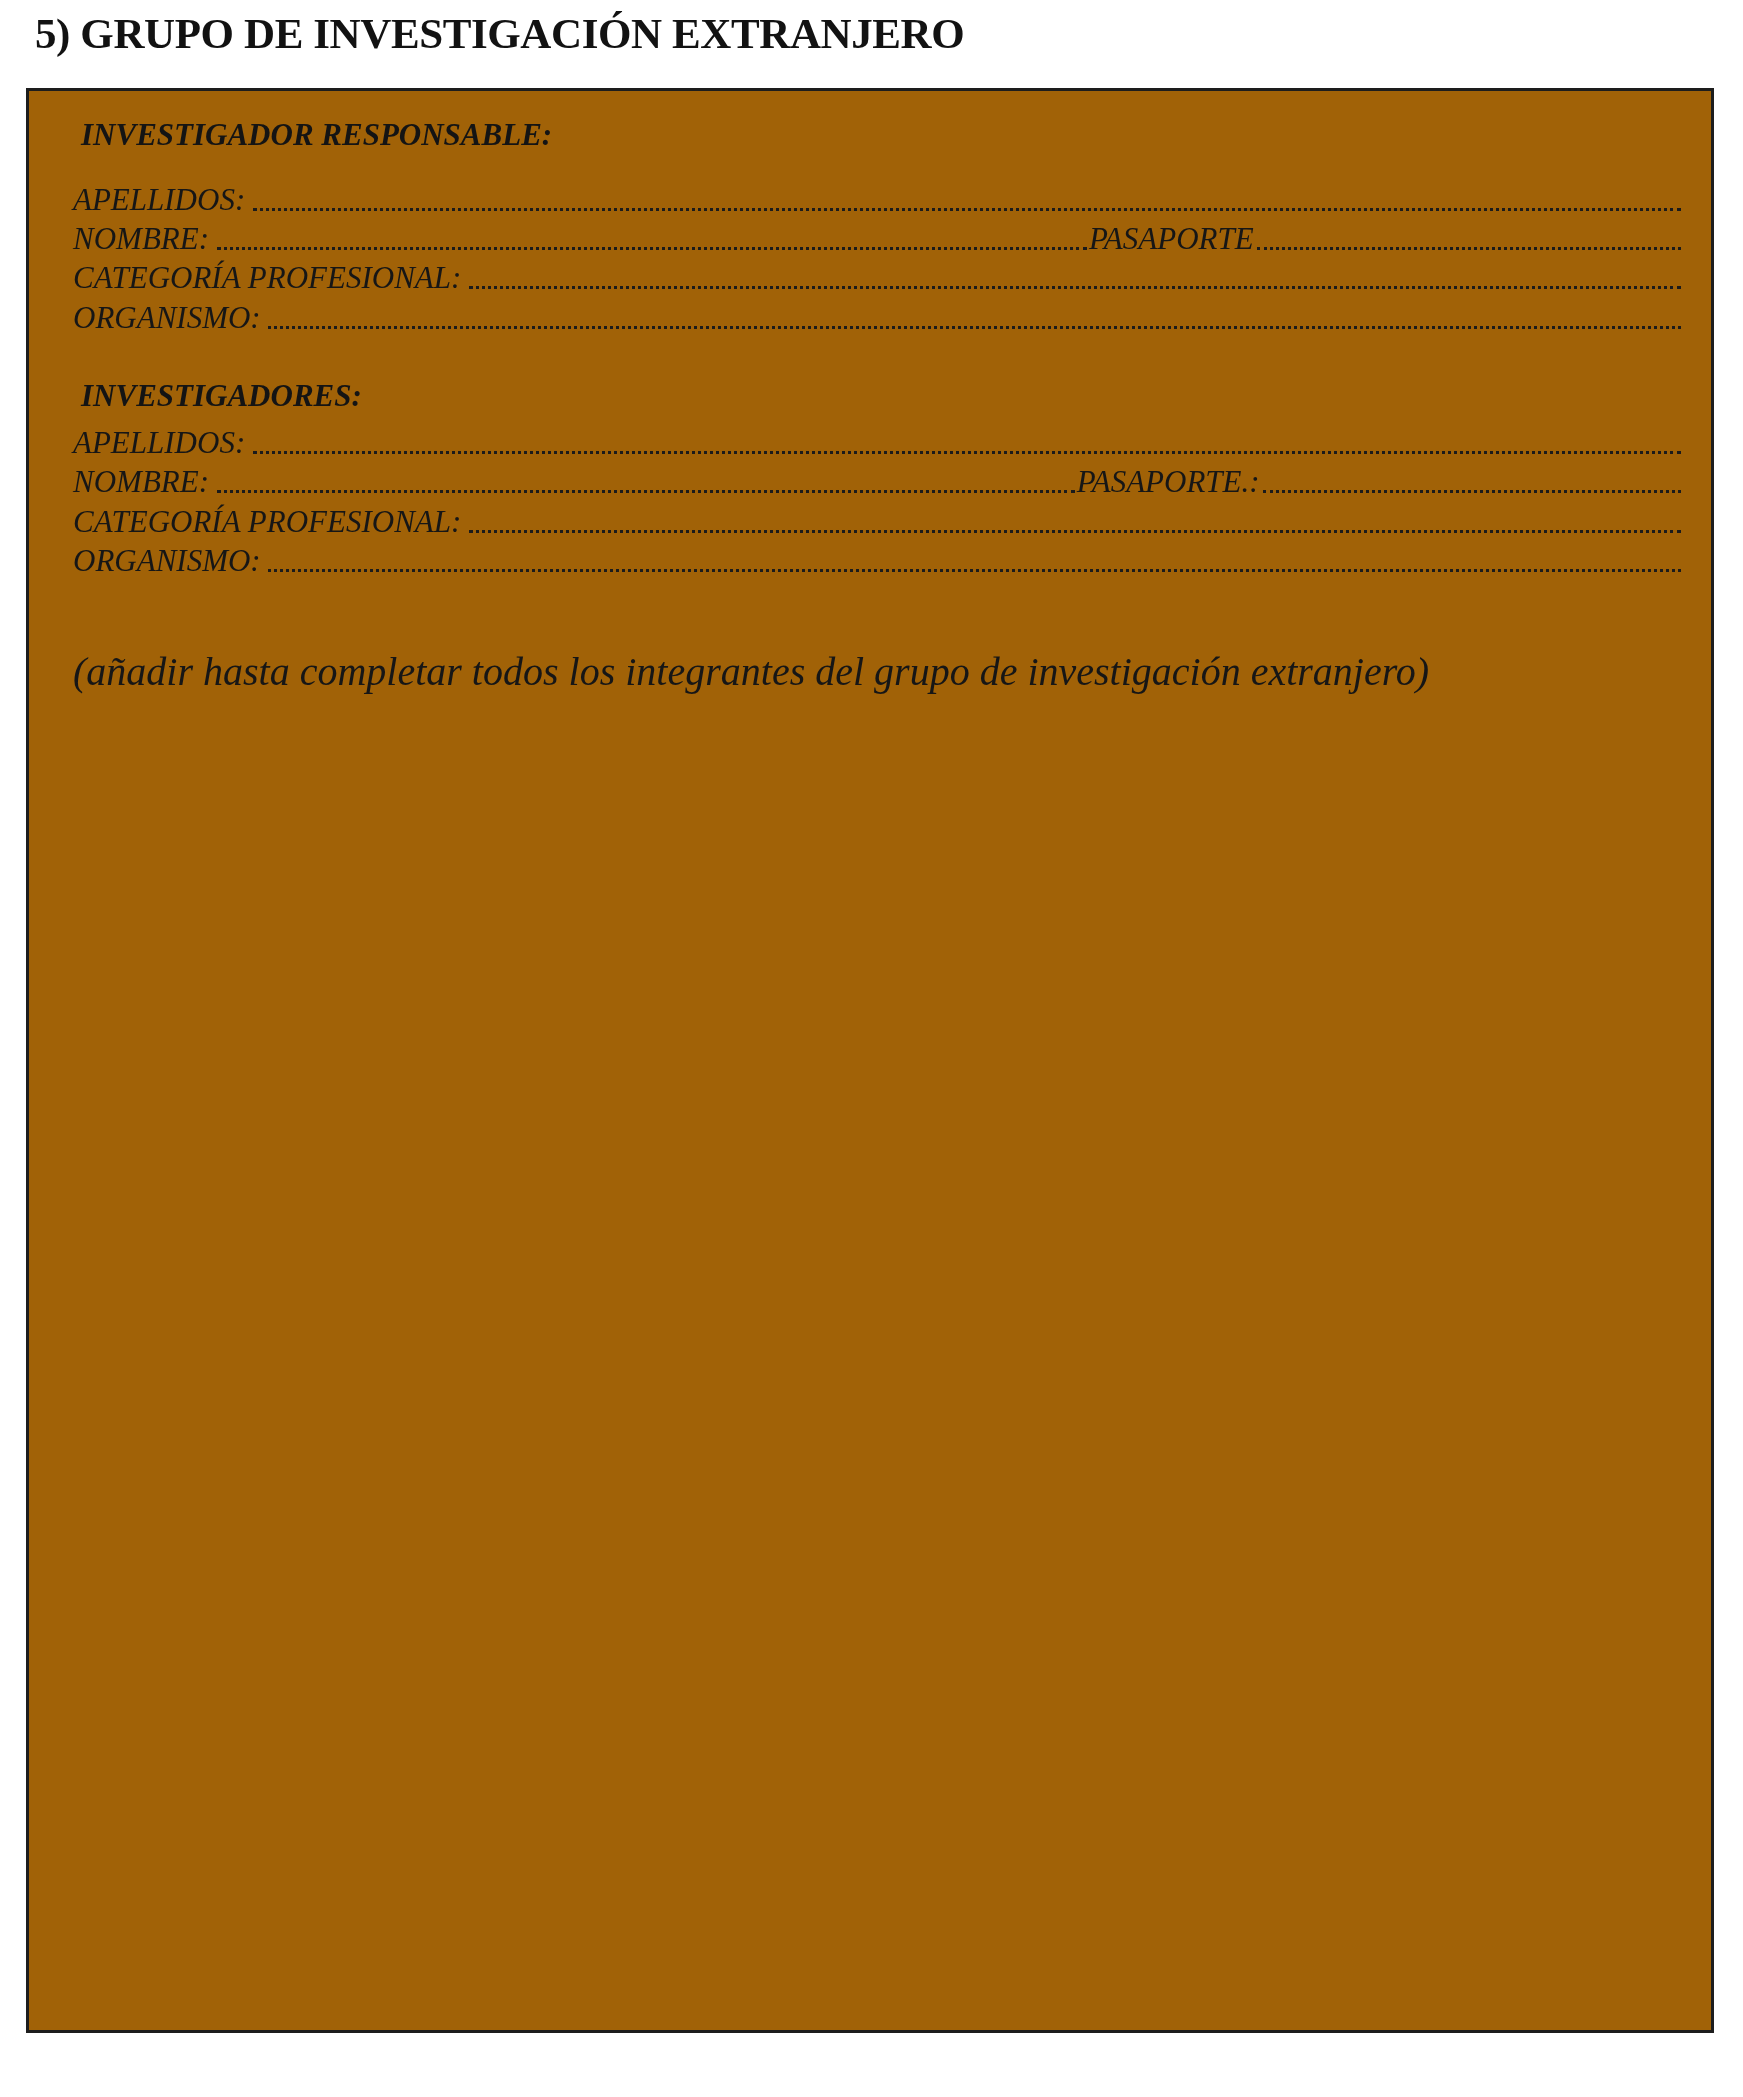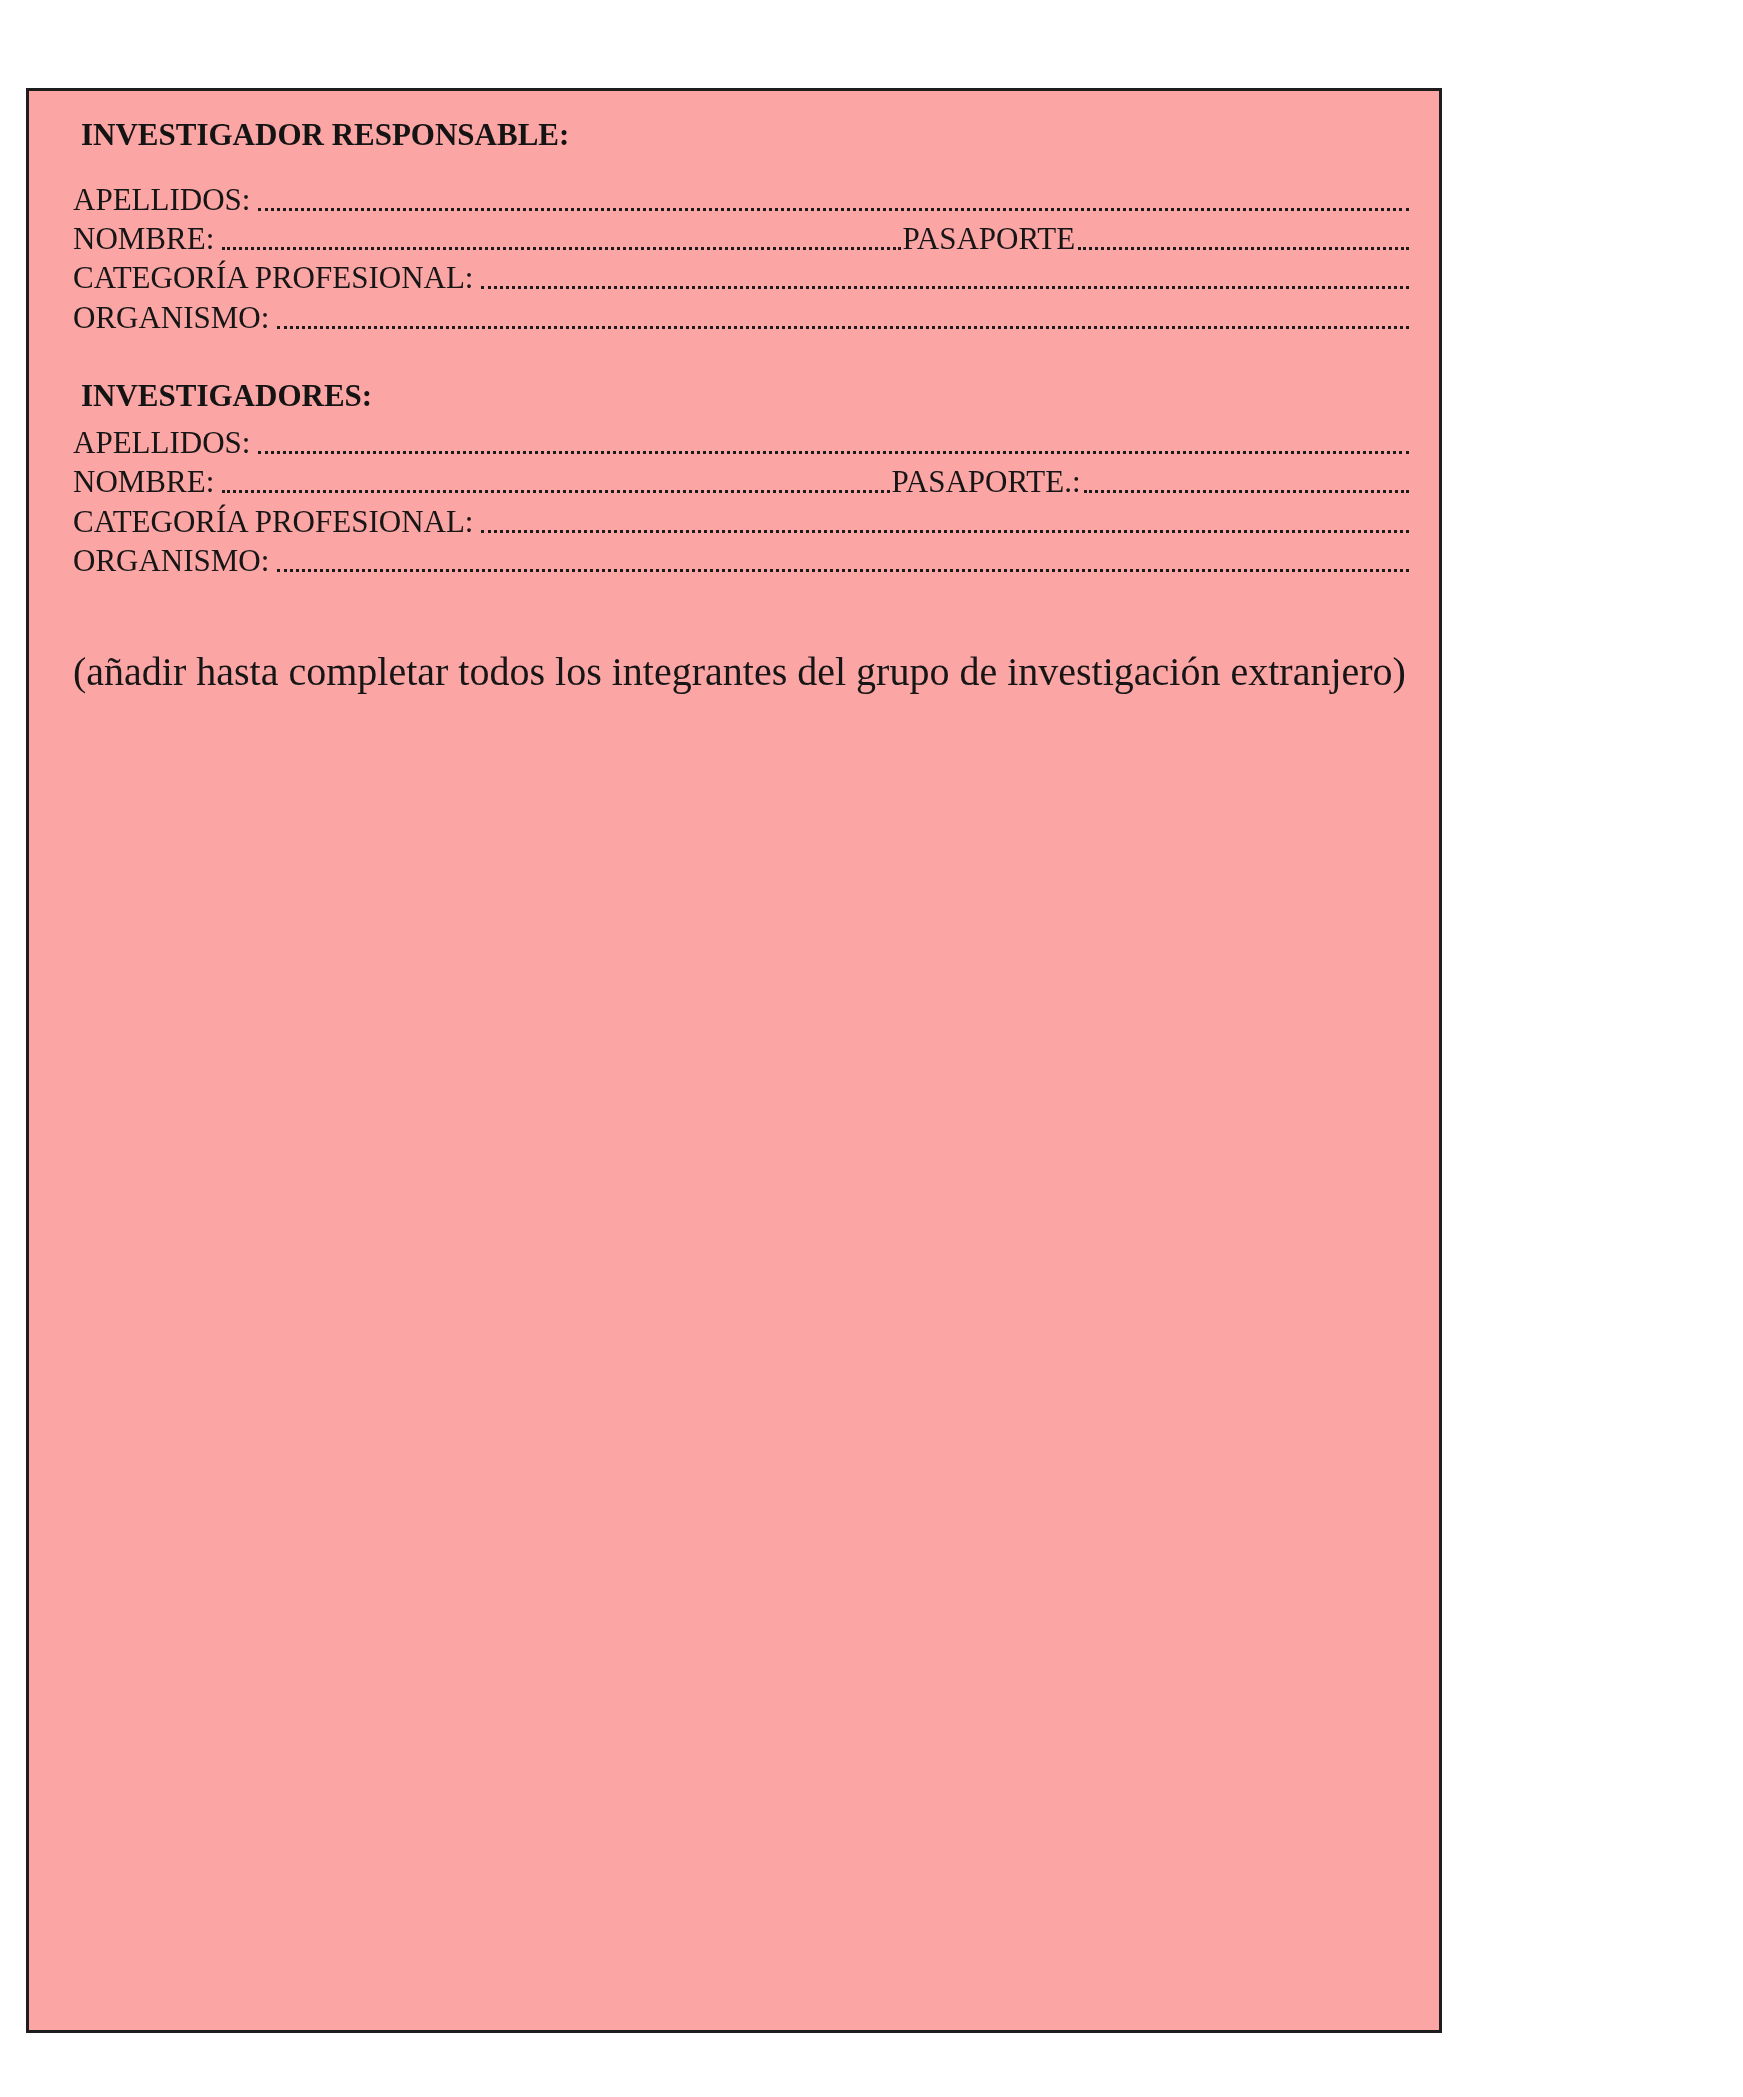--- a/index.html
+++ b/index.html
@@ -24,24 +24,25 @@
     font-weight: bold;
     letter-spacing: -0.4px;
     white-space: nowrap;
     color: #121212;
   }
 
   .formbox {
     position: absolute;
     left: 26px;
     top: 88px;
-    width: 1416px;
+    width: 1688px;
     height: 1945px;
     border: 3.1px solid #1d1d1d;
-    background: #fca5a5;
+    background: #a16207;
+    font-style: italic;
   }
 
   .heading {
     position: absolute;
     left: 52px;
     margin: 0;
     font-size: 31px;
     font-weight: bold;
     white-space: nowrap;
     color: #141414;
@@ -76,20 +77,21 @@
     font-size: 40px;
     color: #161616;
     white-space: nowrap;
   }
 </style>
 </head>
 <body>
 
 <div class="page">
 
+  <h1 class="title">5) GRUPO DE INVESTIGACIÓN EXTRANJERO</h1>
 
   <div class="formbox">
 
     <div class="heading" style="top:26px">INVESTIGADOR RESPONSABLE:</div>
 
     <div class="line" style="top:92px">
       <span class="lbl">APELLIDOS:</span>
       <span class="leader grow"></span>
     </div>
 

